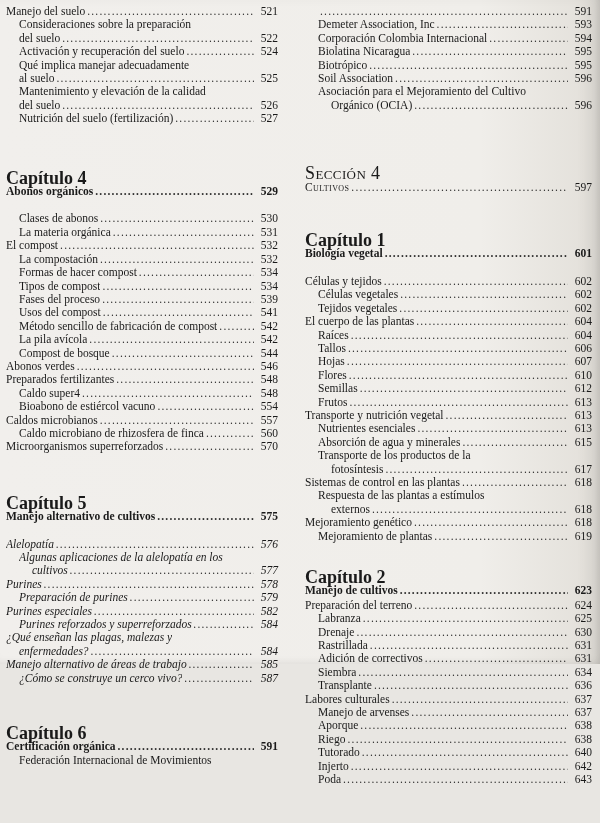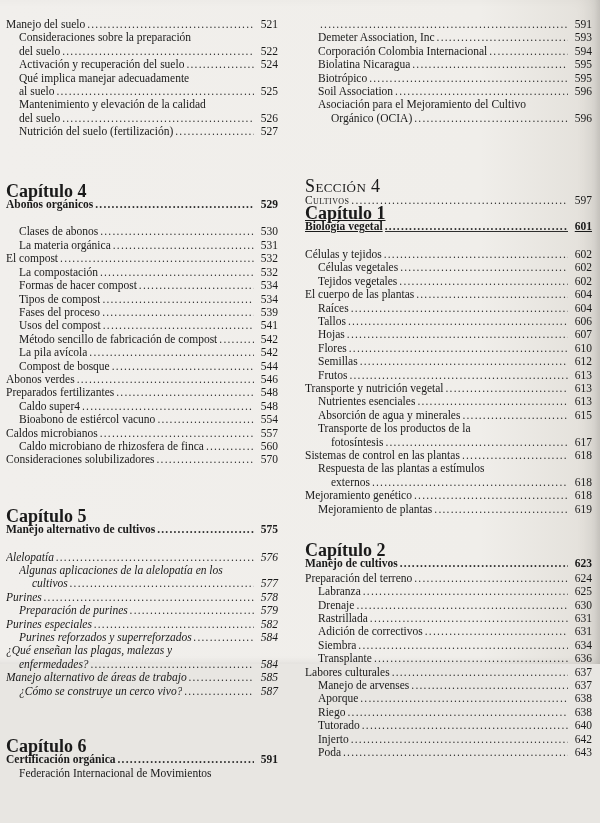--- a/index.html
+++ b/index.html
@@ -5,21 +5,21 @@
   html, body { margin: 0; padding: 0; }
   body {
     width: 600px; height: 823px;
     background: #e8e6e2;
     font-family: "Liberation Serif", "DejaVu Serif", serif;
     color: #1a1a1a;
     overflow: hidden;
   }
   .page {
     width: 600px; height: 664px;
-    padding: 16px 8px 6px 6px;
+    padding: 3px 8px 6px 6px;
     box-sizing: border-box;
     display: flex;
     gap: 27px;
     background: linear-gradient(90deg, #f1efec 0%, #f0eeea 80%, #e3e0da 99%, #d8d5cf 100%);
     box-shadow: inset -16px 0 20px -12px rgba(0,0,0,0.14), inset 0 -8px 12px -10px rgba(0,0,0,0.10);
   }
   .col { min-width: 0; display: block; }
   .col-left  { width: 272px; flex: 0 0 272px; }
   .col-right { flex: 1 1 auto; }
   .block { }
@@ -190,21 +190,21 @@
           <span class="text">Caldos microbianos</span>
           <span class="dots"></span>
           <span class="page-num">557</span>
         </div>
         <div class="row ind-1">
           <span class="text">Caldo microbiano de rhizosfera de finca</span>
           <span class="dots"></span>
           <span class="page-num">560</span>
         </div>
         <div class="row ind-0">
-          <span class="text">Consideraciones solubilizadores</span>
+          <span class="text">Microorganismos superreforzados</span>
           <span class="dots"></span>
           <span class="page-num">570</span>
         </div>
       </div>
       <div class="block chapter" style="margin-top: 43px;">
         <div class="kicker">Capítulo 5</div>
         <div class="row ind-0">
           <span class="text">Manejo alternativo de cultivos</span>
           <span class="dots"></span>
           <span class="page-num">575</span>
@@ -318,21 +318,21 @@
         </div>
       </div>
       <div class="block section" style="margin-top: 55px;">
         <div class="kicker">Sección 4</div>
         <div class="row ind-0">
           <span class="text">Cultivos</span>
           <span class="dots"></span>
           <span class="page-num">597</span>
         </div>
       </div>
-      <div class="block chapter" style=" text-decoration: underline;">
+      <div class="block chapter" style="margin-top: 40px;">
         <div class="kicker">Capítulo 1</div>
         <div class="row ind-0">
           <span class="text">Biología vegetal</span>
           <span class="dots"></span>
           <span class="page-num">601</span>
         </div>
       </div>
       <div class="block entries" style="margin-top: 14px;">
         <div class="row ind-0">
           <span class="text">Células y tejidos</span>

